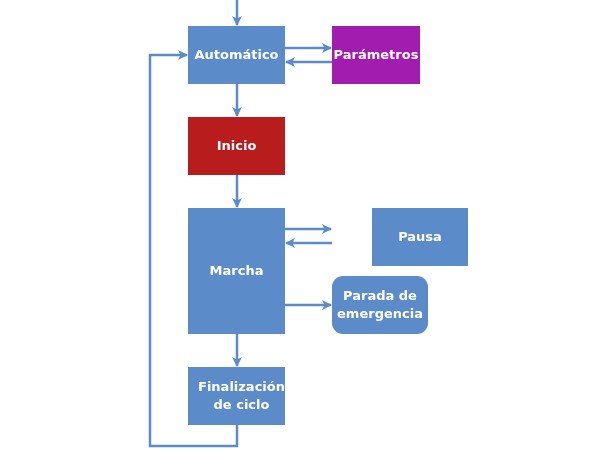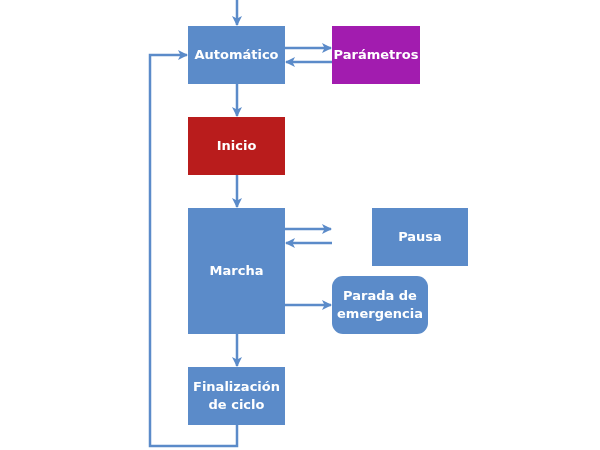--- a/index.html
+++ b/index.html
@@ -47,17 +47,17 @@
     <div class="node" style="left: 188px; top: 208px; width: 97px; height: 126px; background: rgb(91, 139, 201);">
       <span>Marcha</span>
     </div>
     <div class="node" style="left: 332px; top: 208px; width: 96px; height: 58px; background: rgb(91, 139, 201); margin-left: 40px;">
       <span>Pausa</span>
     </div>
     <div class="node" style="left: 332px; top: 276px; width: 96px; height: 58px; background: rgb(91, 139, 201); border-radius: 11px;">
       <span>Parada de
 emergencia</span>
     </div>
-    <div class="node" style="left: 188px; top: 367px; width: 97px; height: 58px; background: rgb(91, 139, 201);">
+    <div class="node" style="left: 188px; top: 367px; width: 97px; height: 58px; background: rgb(91, 139, 201); justify-content: flex-end;">
       <span>Finalización
 de ciclo</span>
     </div>
   </div>
 
 </body></html>

